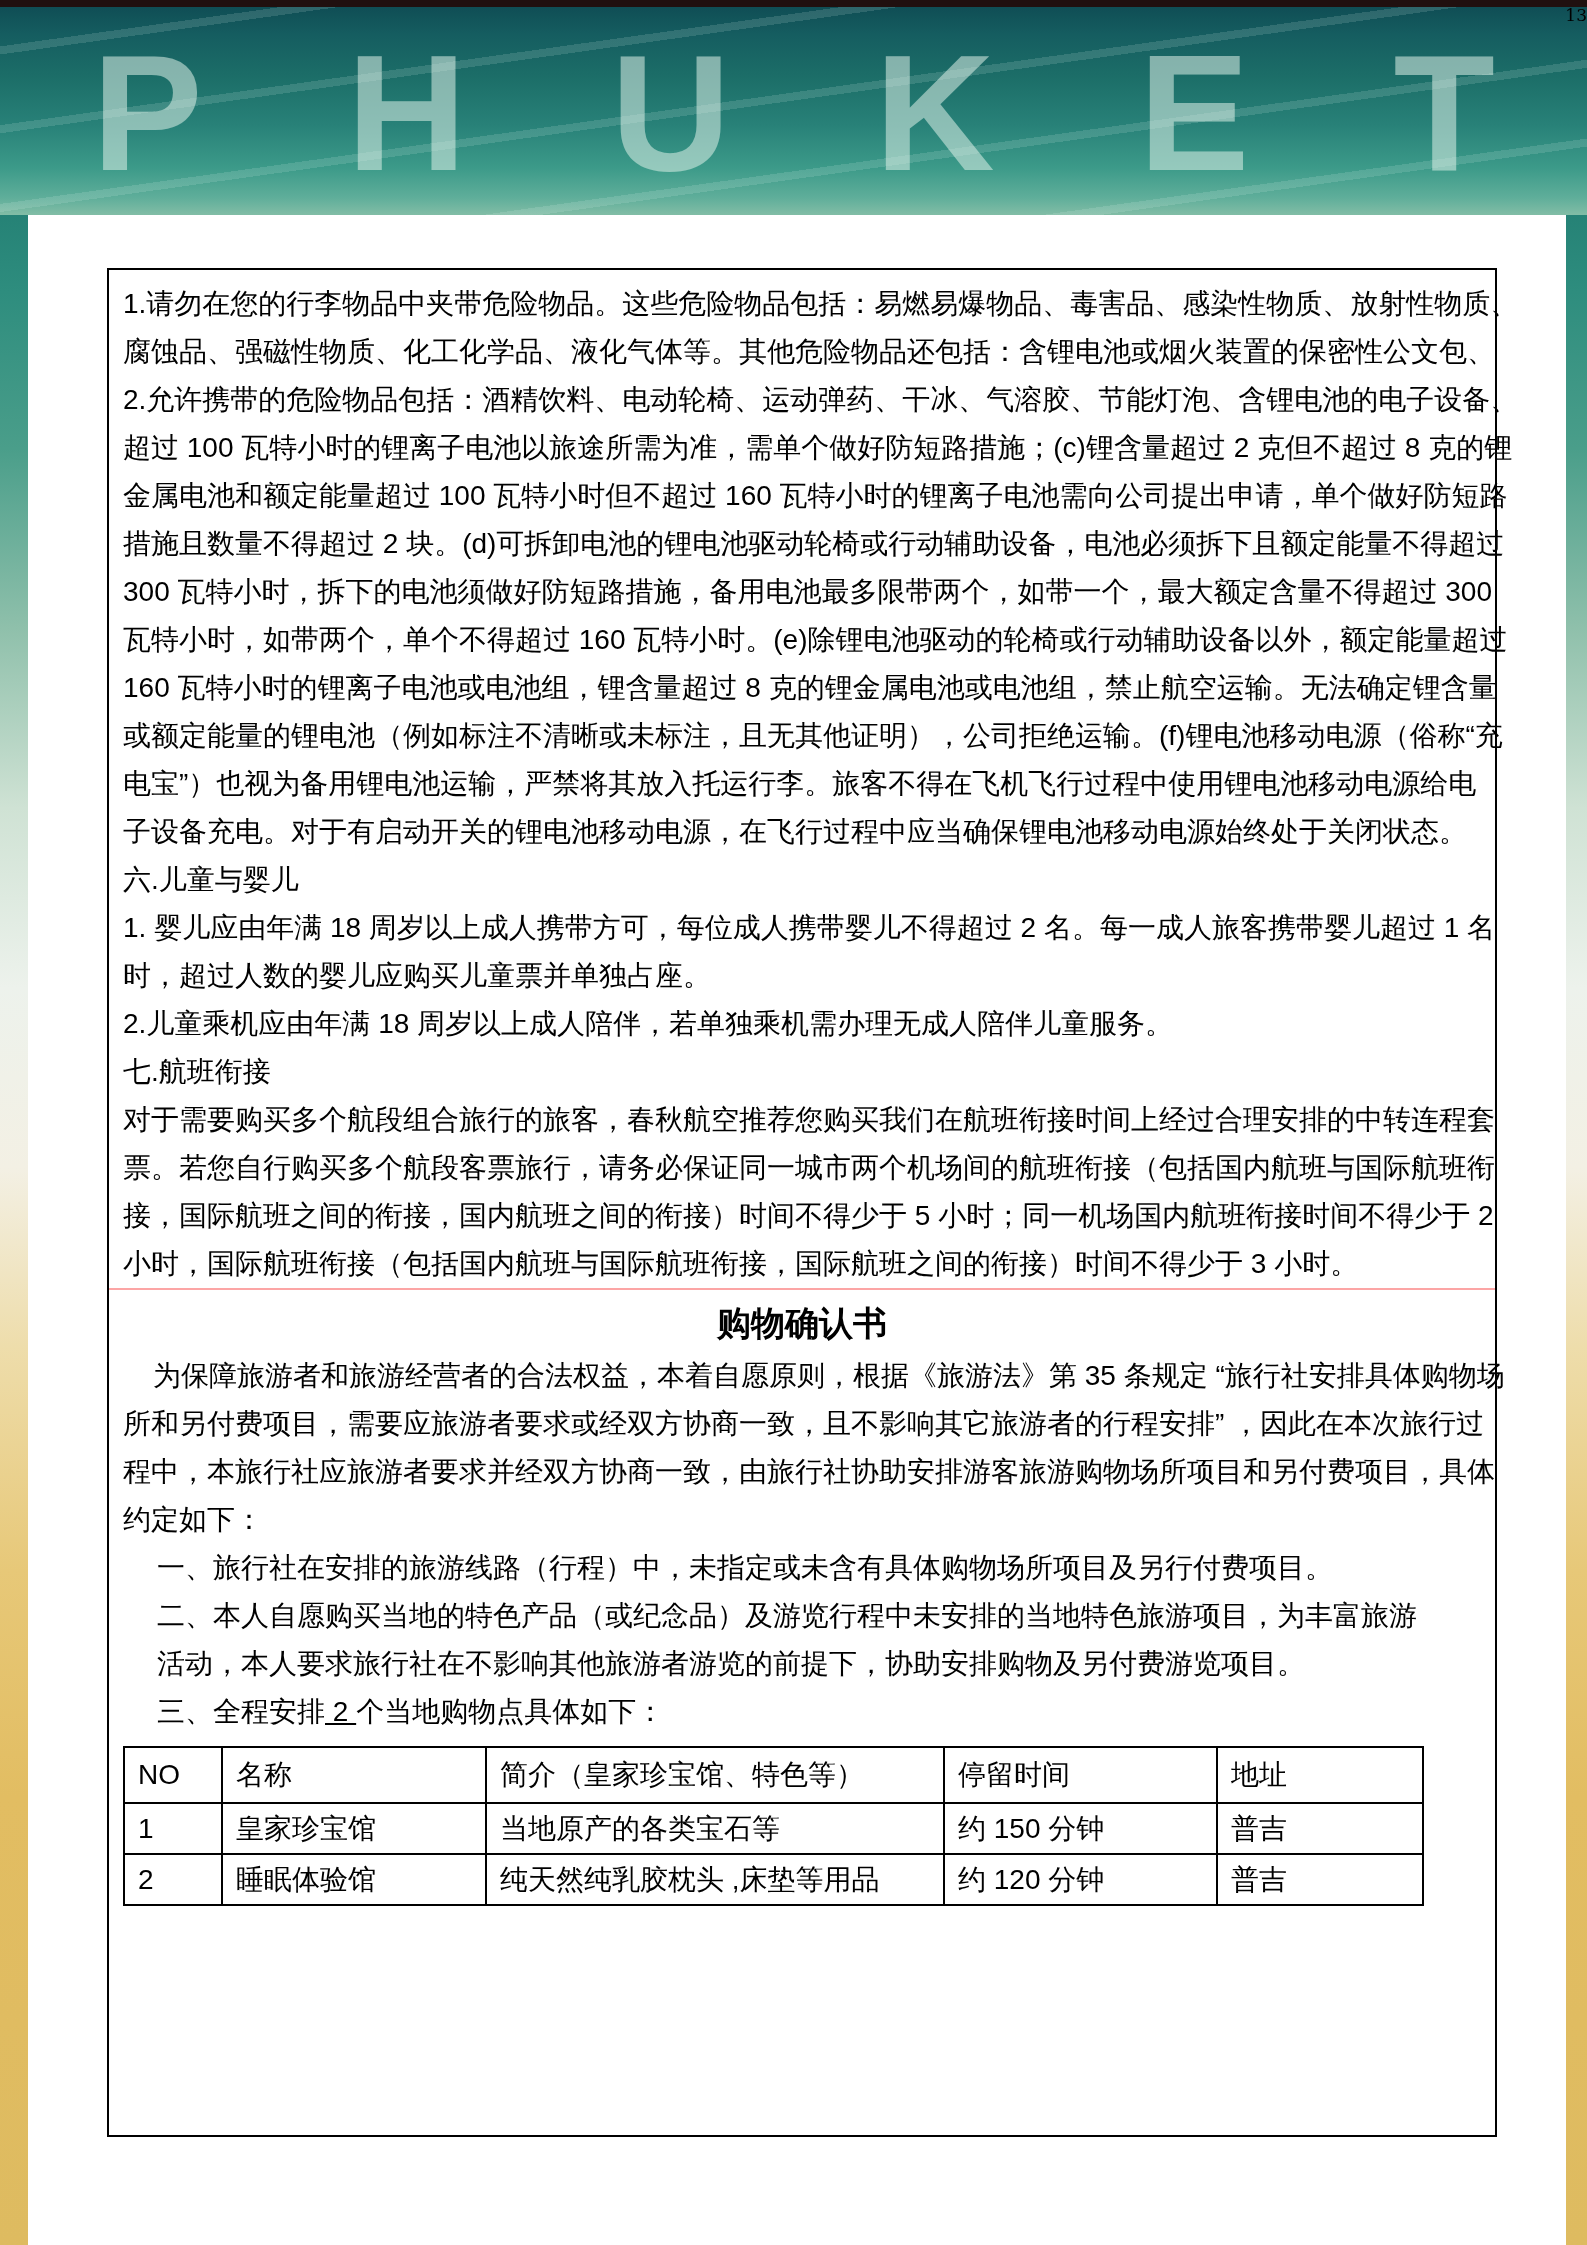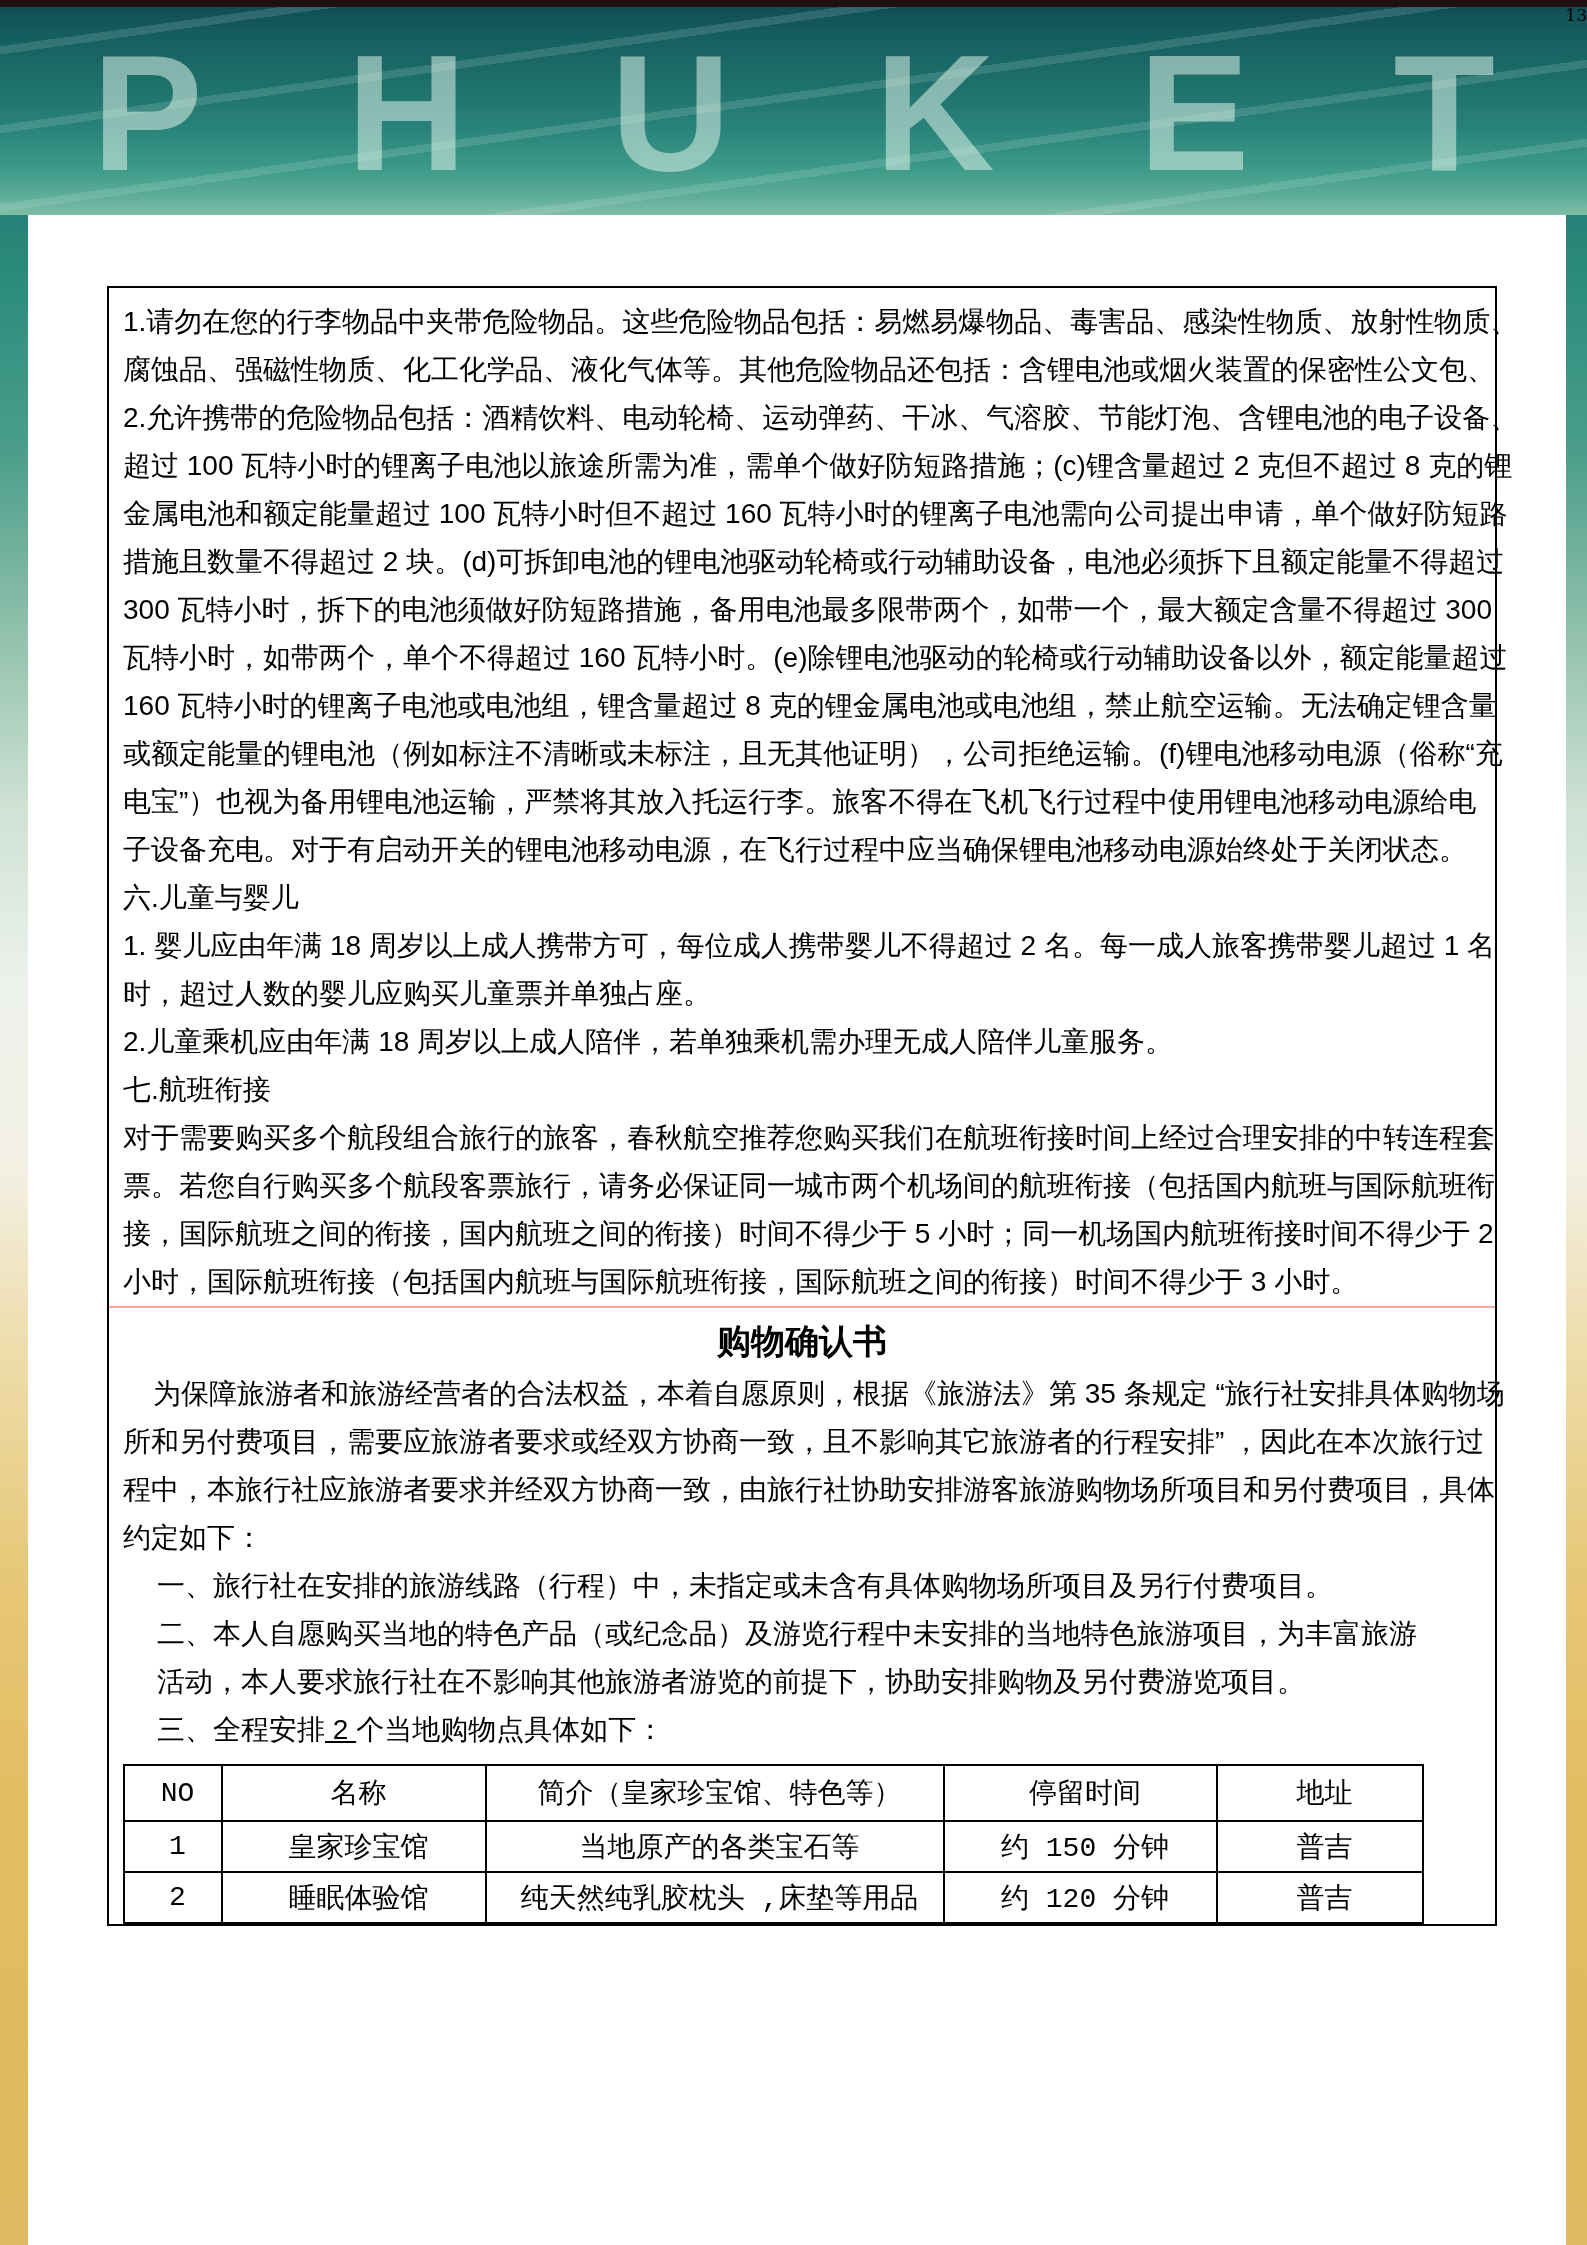--- a/index.html
+++ b/index.html
@@ -25,34 +25,34 @@
     display:flex;justify-content:space-between;align-items:flex-start;
     font-weight:bold;font-size:166px;line-height:1.05;
     color:rgba(223,240,231,0.55);z-index:2;
   }
   .pagenum{
     position:absolute;top:5px;left:0;width:100%;text-align:right;
     font-family:"DejaVu Serif",serif;font-size:17px;color:#000;z-index:3;
   }
   .sheet{position:absolute;left:28px;top:215px;width:1538px;height:2030px;background:#ffffff;}
   .main-box{
-    position:absolute;left:107px;top:286px;width:1390px;height:1640px;
+    position:absolute;left:107px;top:268px;width:1390px;height:1869px;
     box-sizing:border-box;border:2px solid #000;background:#fff;
   }
   .rules{padding:10px 14px 0 14px;}
   .ln{font-size:28px;line-height:48px;white-space:nowrap;}
   .shopping{border-top:2px solid #fca5a5;padding:2px 14px 3px 14px;}
   .sec-title{text-align:center;font-size:34px;font-weight:bold;line-height:58px;margin-top:2px;}
   .indent-first{text-indent:30px;}
   .list-ln{padding-left:34px;}
   .uline{text-decoration:underline;}
   table.shops{border-collapse:collapse;table-layout:fixed;margin-top:10px;}
   table.shops th, table.shops td{
-    border:2px solid #000;font-size:28px;font-weight:normal;text-align:center;
-    padding:0 4px 0 13px;overflow:hidden;white-space:nowrap;font-family:Liberation Mono, monospace;
+    border:2px solid #000;font-size:28px;font-weight:normal;text-align:left;
+    padding:0 4px 0 13px;overflow:hidden;white-space:nowrap;
   }
   table.shops th{height:54px;}
   table.shops td{height:49px;}
   .c-no{width:98px;} .c-name{width:264px;} .c-desc{width:458px;} .c-time{width:273px;} .c-addr{width:206px;}
 </style>
 </head>
 <body>
 
 <div class="page">
 

